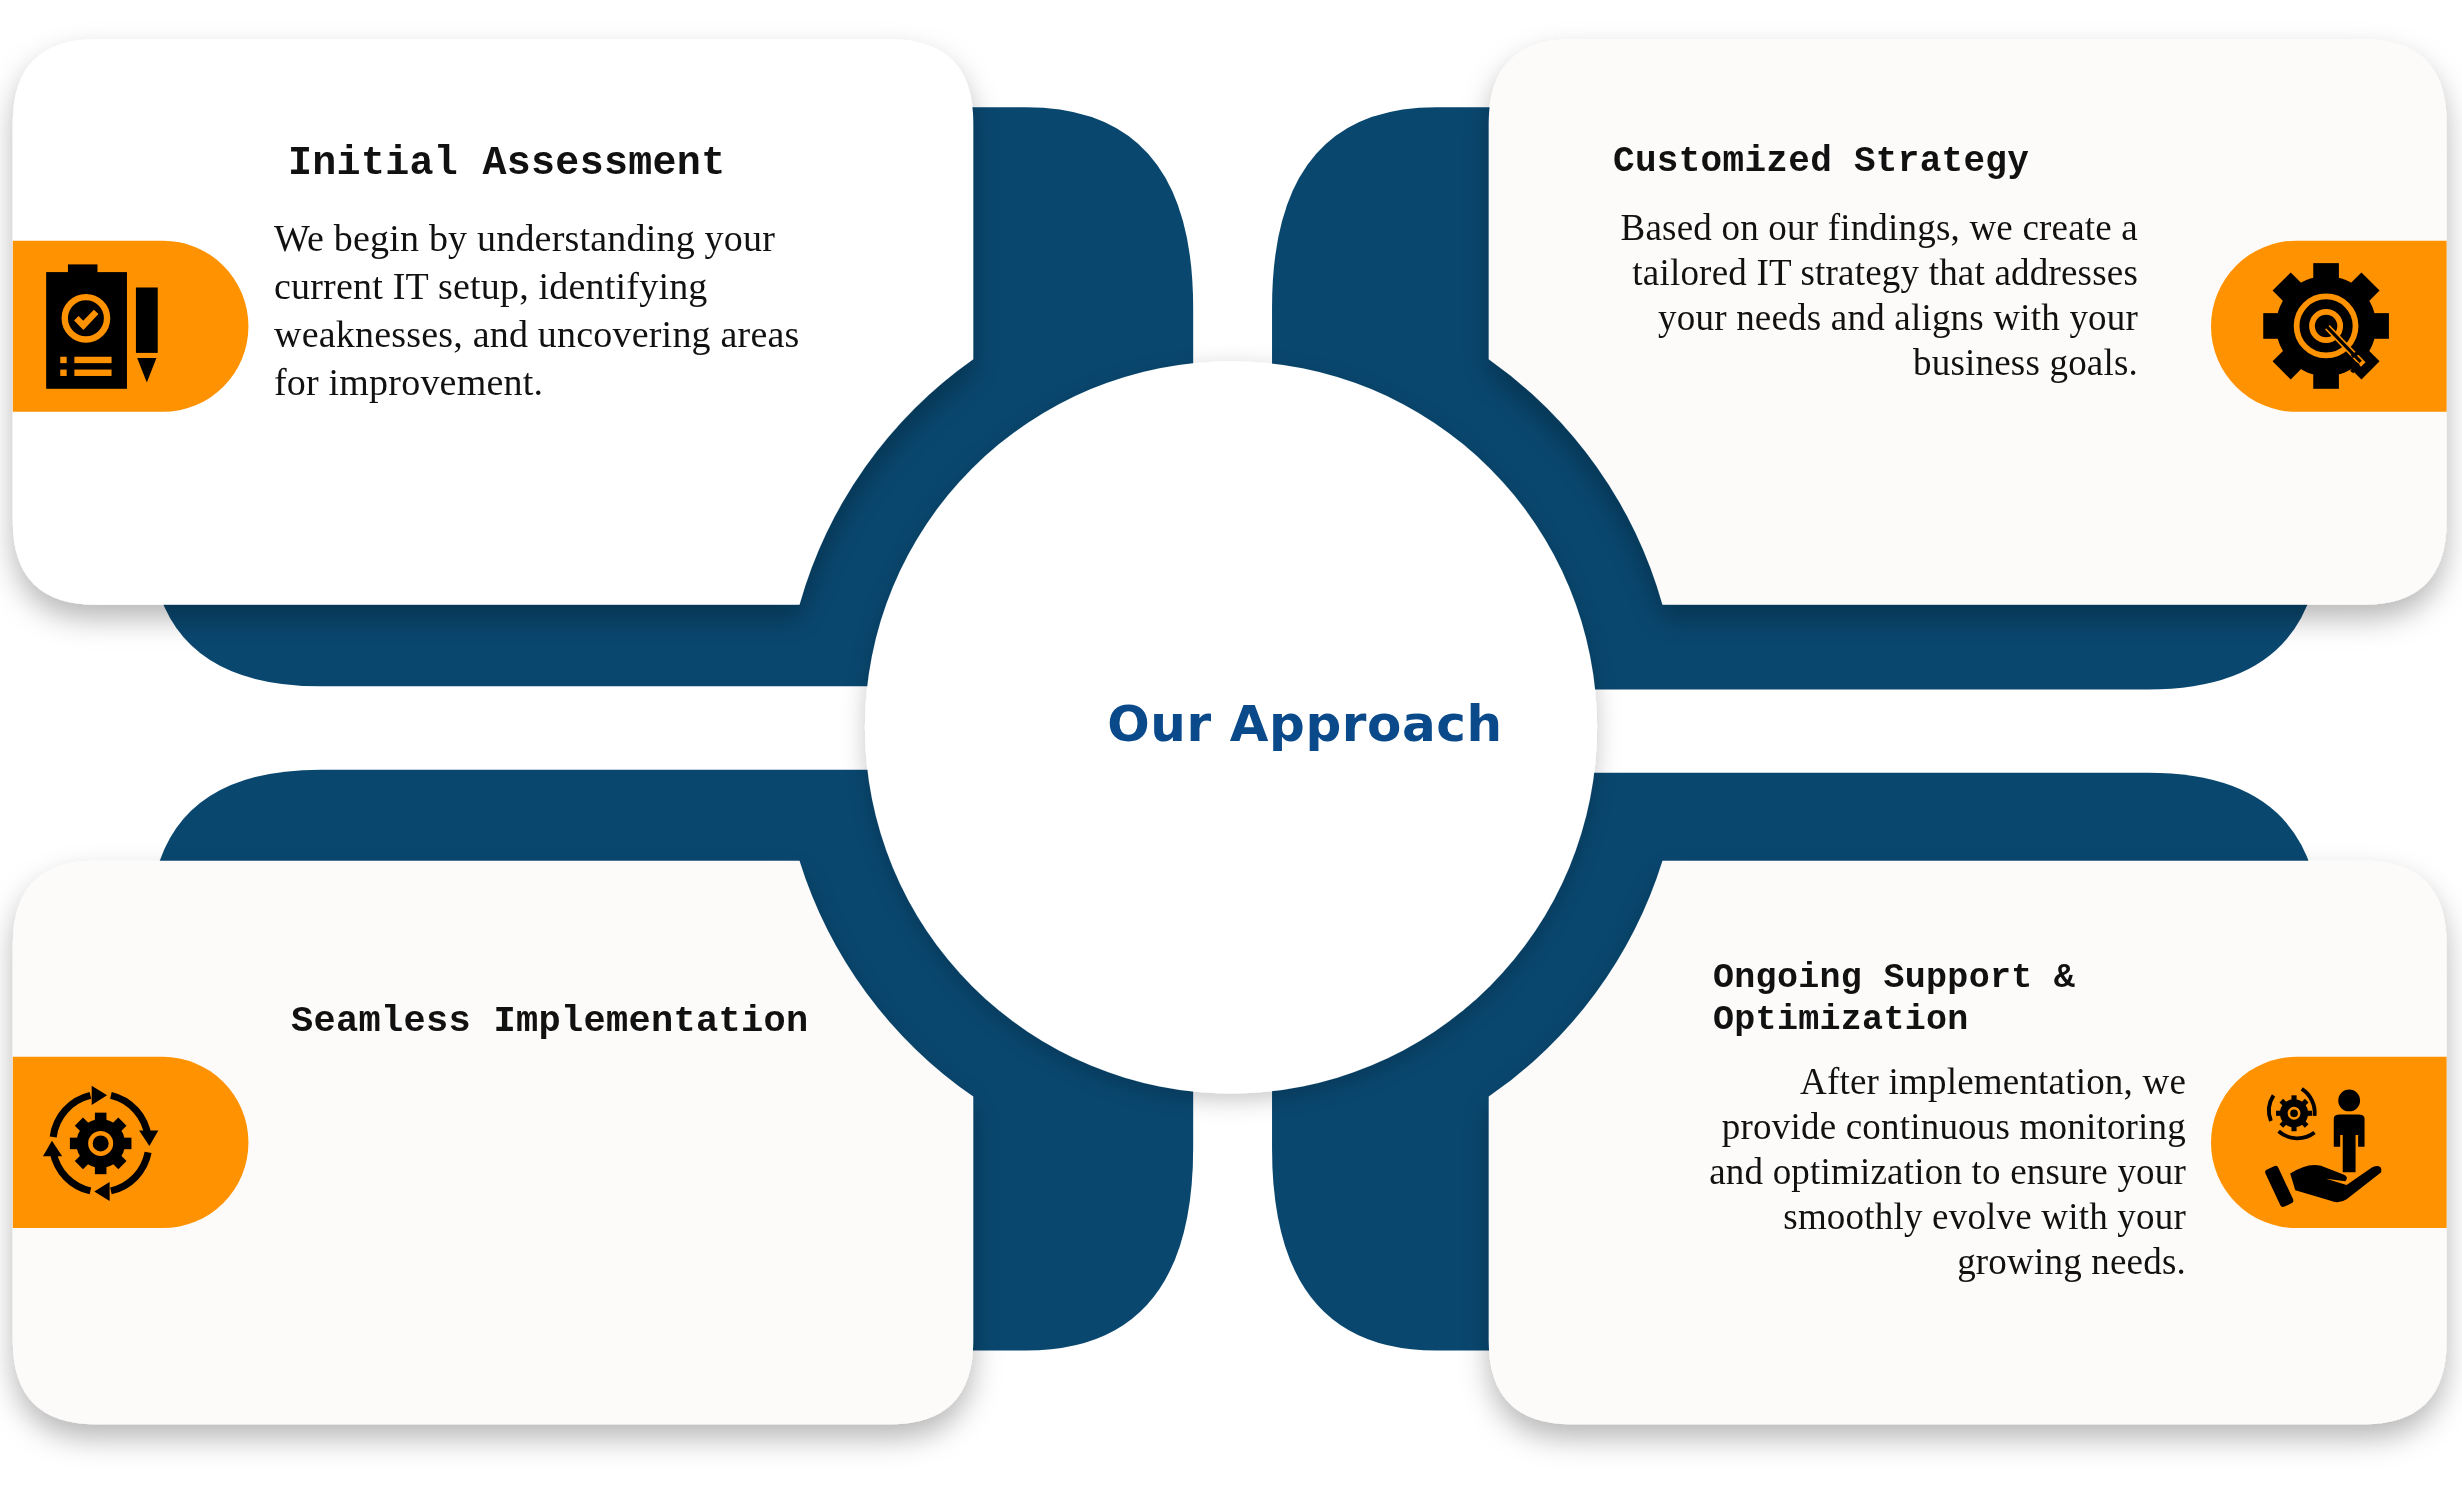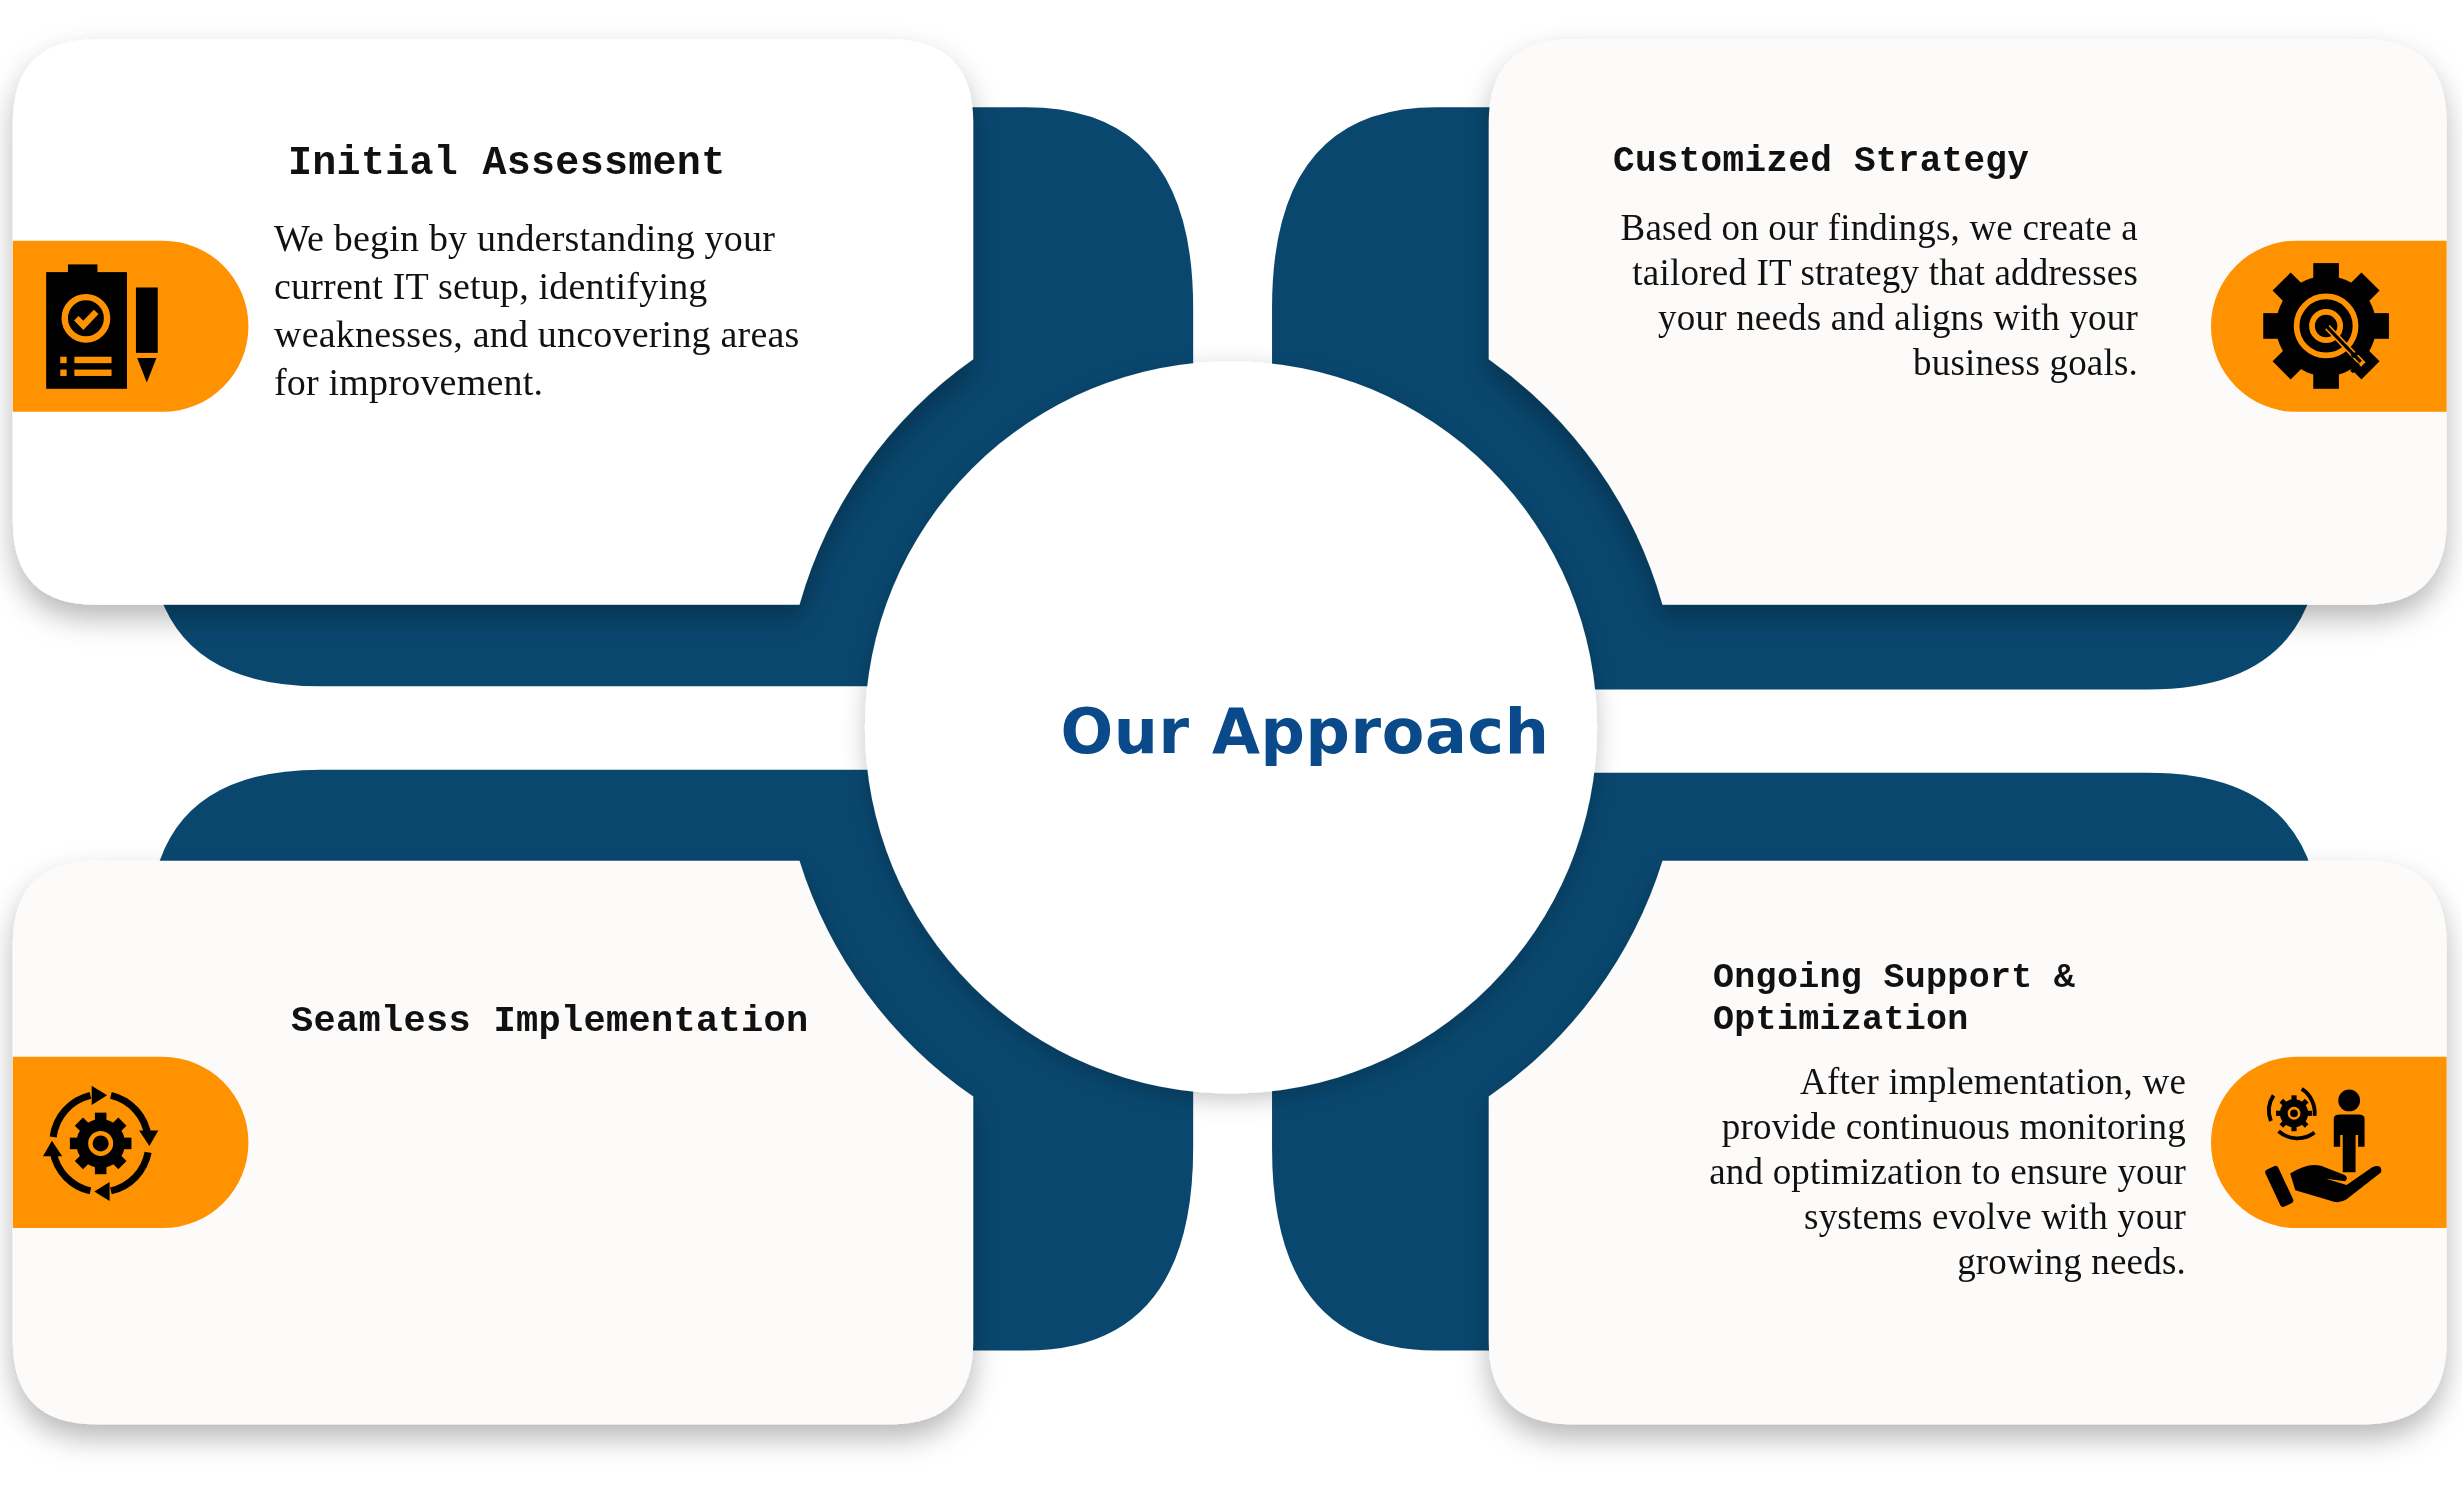--- a/index.html
+++ b/index.html
@@ -2,21 +2,21 @@
 <html style="font-size:10.3px"><head>
 <meta charset="utf-8">
 <style>
   html, body { margin:0; padding:0; background:#ffffff; }
   body { width:2462px; height:1504px; position:relative; overflow:hidden; font-family:"Liberation Sans", "DejaVu Sans", sans-serif; }
   #bg { position:absolute; left:0; top:0; width:2462px; height:1504px; }
   .card-text { position:absolute; color:#111111; }
   .card-title { font-family:Liberation Mono, monospace; font-weight:bold; font-size:40px; letter-spacing:0.3px; margin:14px; line-height:1.2; }
   .card-body { font-family:Liberation Serif, serif; font-weight:normal; font-size:38px; line-height:48px; margin:0; letter-spacing:0.2px; }
   .tb .card-body { font-size:37px; line-height:45px;text-align:right; }
-  .center-title { position:absolute; left:865px; top:695px; width:880px; text-align:center; color:#0B4A8A; font-family:"DejaVu Sans", sans-serif; font-weight:bold; font-size:62px; letter-spacing:0.6px; }
+  .center-title { position:absolute; left:865px; top:695px; width:880px; text-align:center; color:#0B4A8A; font-family:"DejaVu Sans", sans-serif; font-weight:bold; font-size:50px; letter-spacing:0.6px; }
 </style>
 </head>
 <body>
 
 <svg id="bg" viewBox="0 0 3840 2345" xmlns="http://www.w3.org/2000/svg">
   <defs>
     <filter id="shadow" x="-10%" y="-10%" width="125%" height="130%">
       <feDropShadow dx="0" dy="22" stdDeviation="22" flood-color="#000000" flood-opacity="0.28"></feDropShadow>
     </filter>
     <filter id="shadowSoft" x="-10%" y="-10%" width="125%" height="130%">
@@ -133,17 +133,17 @@
   <h2 class="card-title" style="font-size:36px;">Customized Strategy</h2>
   <p class="card-body" style="margin-top:22px; width:539px;">Based on our findings, we create a tailored IT strategy that addresses your needs and aligns with your business goals.</p>
 </div>
 
 <div class="card-text tb" style="left:277px; top:985px; width:577px;">
   <h2 class="card-title" style="font-size:37px;">Seamless Implementation</h2>
 </div>
 
 <div class="card-text tb" style="left:1699px; top:943px; width:641px;">
   <h2 class="card-title" style="font-size:35px;">Ongoing Support &amp; Optimization</h2>
-  <p class="card-body" style="margin-top:18px; width:487px;">After implementation, we provide continuous monitoring and optimization to ensure your systems evolve with your growing needs.</p>
+  <p class="card-body" style="margin-top:18px; width:487px;">After implementation, we provide continuous monitoring and optimization to ensure your smoothly evolve with your growing needs.</p>
 </div>
 
 <div class="center-title">Our Approach</div>
 
 
 </body></html>

